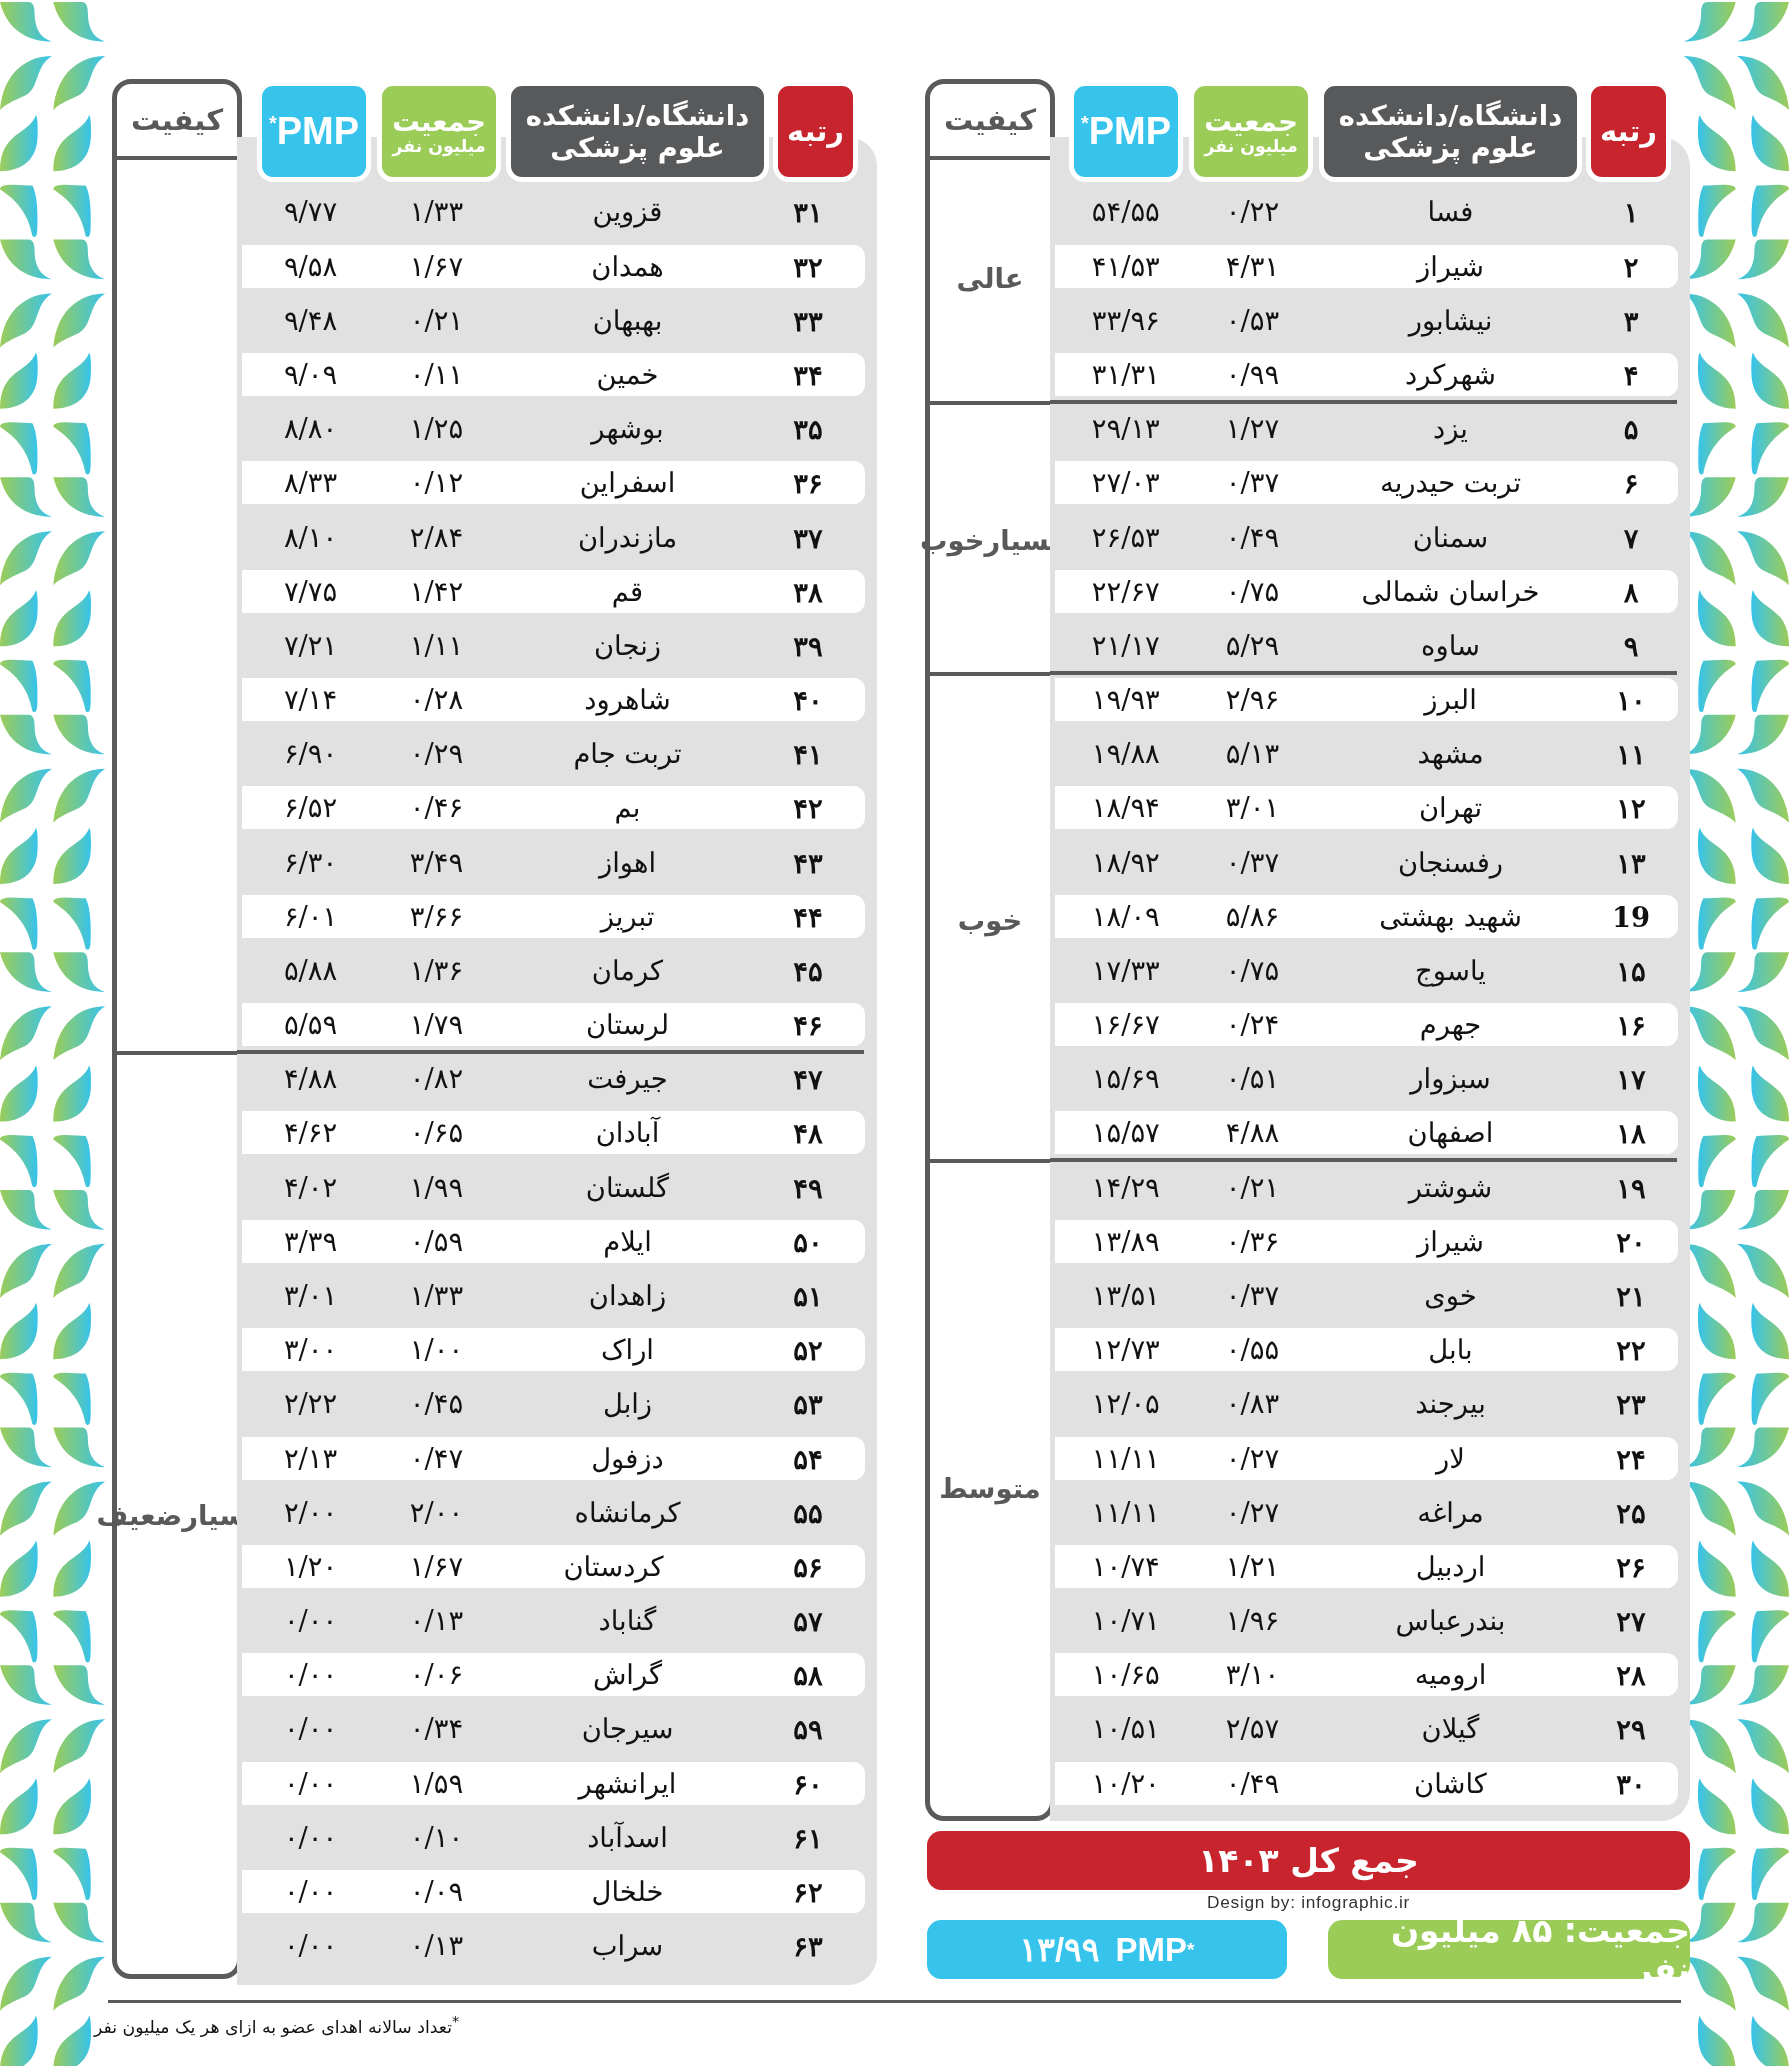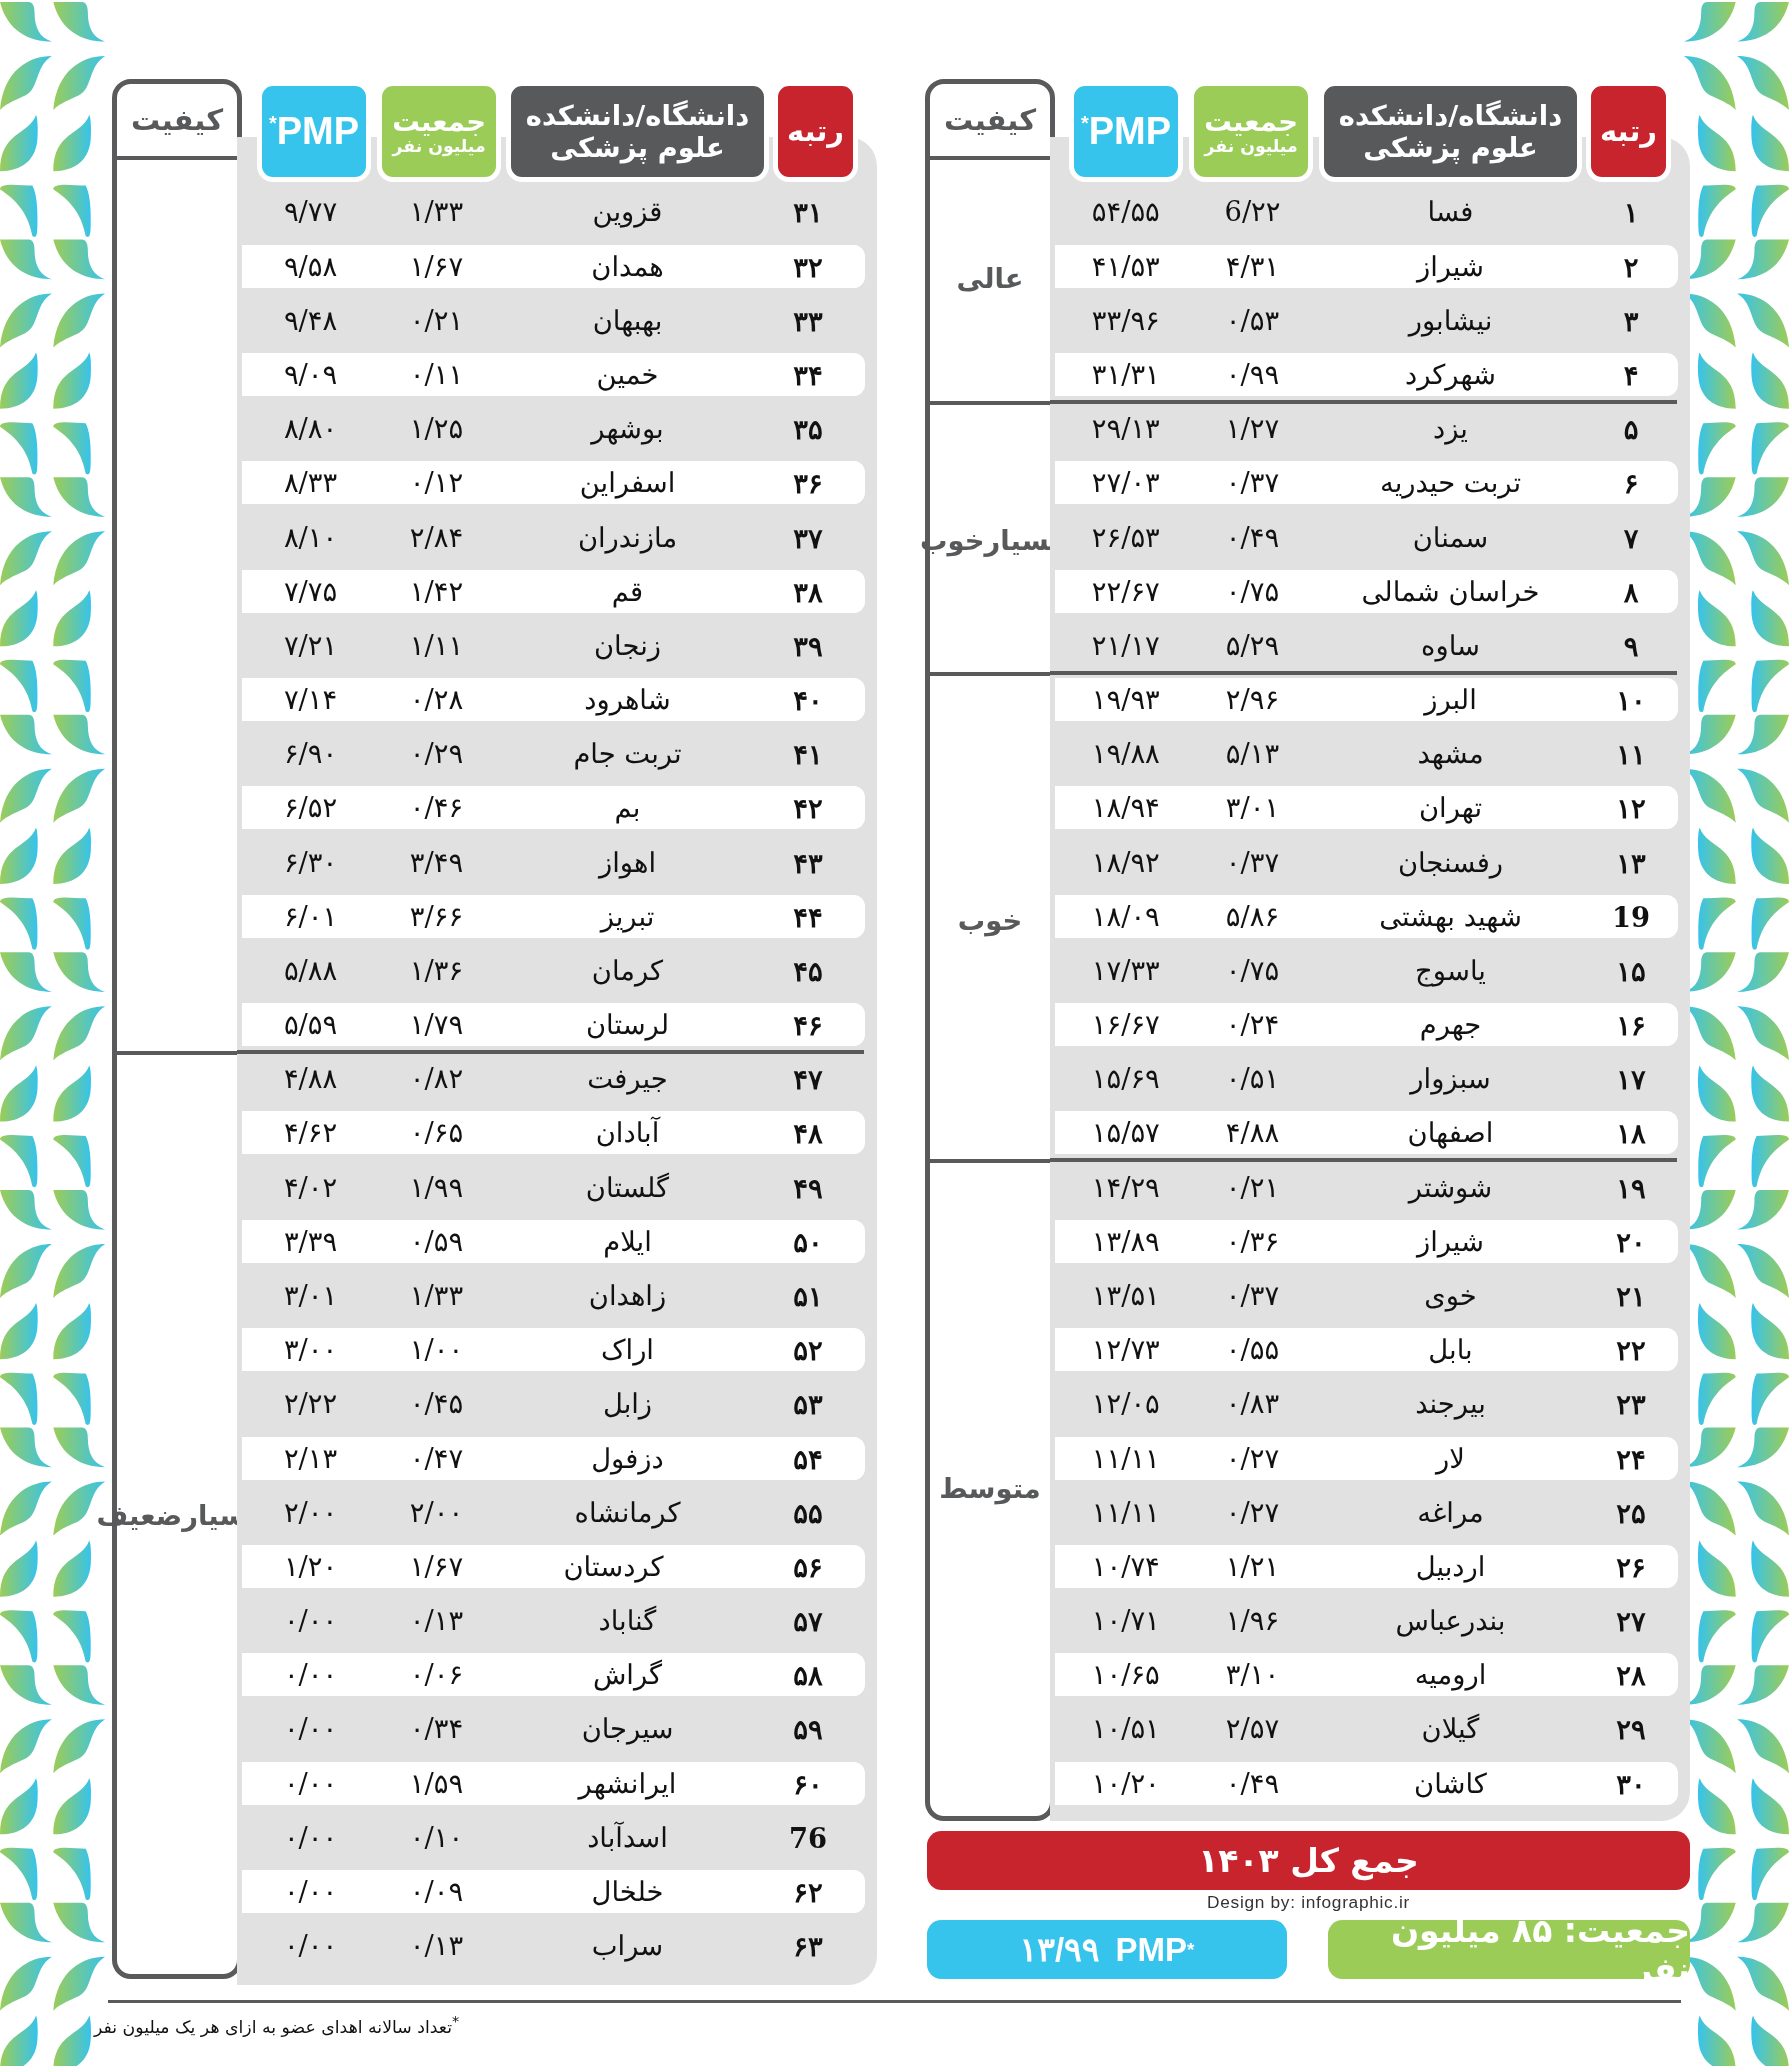--- a/index.html
+++ b/index.html
@@ -265,21 +265,21 @@
     <div class="hdr pop" style="left: 1189px; width: 124px; top: 81px; height: 101px;">
       <div>جمعیت</div>
       <small>میلیون نفر</small>
     </div>
     <div class="hdr pmp" style="left: 1069px; width: 114px; top: 81px; height: 101px;">
       <div><span>PMP</span><sup>*</sup></div>
     </div>
     <div class="row" style="left: 1055px; width: 623px; top: 190px;">
       <span class="cell rank" style="left: 540px; width: 72px;">۱</span>
       <span class="cell name" style="left: 273px; width: 245px;">فسا</span>
-      <span class="cell population" style="left: 136px; width: 123px;">6/۲۲</span>
+      <span class="cell population" style="left: 136px; width: 123px;">۰/۲۲</span>
       <span class="cell pmp" style="left: 5.8px; width: 130px;">۵۴/۵۵</span>
     </div>
     <div class="row white" style="left: 1055px; width: 623px; top: 245px;">
       <span class="cell rank" style="left: 540px; width: 72px;">۲</span>
       <span class="cell name" style="left: 273px; width: 245px;">شیراز</span>
       <span class="cell population" style="left: 136px; width: 123px;">۴/۳۱</span>
       <span class="cell pmp" style="left: 5.8px; width: 130px;">۴۱/۵۳</span>
     </div>
     <div class="row" style="left: 1055px; width: 623px; top: 299px;">
       <span class="cell rank" style="left: 540px; width: 72px;">۳</span>
@@ -648,21 +648,21 @@
       <span class="cell population" style="left: 133px; width: 123px;">۰/۳۴</span>
       <span class="cell pmp" style="left: 3.6px; width: 130px;">۰/۰۰</span>
     </div>
     <div class="row white" style="left: 242px; width: 623px; top: 1762px;">
       <span class="cell rank" style="left: 530px; width: 72px;">۶۰</span>
       <span class="cell name" style="left: 263px; width: 245px;">ایرانشهر</span>
       <span class="cell population" style="left: 133px; width: 123px;">۱/۵۹</span>
       <span class="cell pmp" style="left: 3.6px; width: 130px;">۰/۰۰</span>
     </div>
     <div class="row" style="left: 242px; width: 623px; top: 1816px;">
-      <span class="cell rank" style="left: 530px; width: 72px;">76</span>
+      <span class="cell rank" style="left: 530px; width: 72px;">۶۱</span>
       <span class="cell name" style="left: 263px; width: 245px;">اسدآباد</span>
       <span class="cell population" style="left: 133px; width: 123px;">۰/۱۰</span>
       <span class="cell pmp" style="left: 3.6px; width: 130px;">۰/۰۰</span>
     </div>
     <div class="row white" style="left: 242px; width: 623px; top: 1870px;">
       <span class="cell rank" style="left: 530px; width: 72px;">۶۲</span>
       <span class="cell name" style="left: 263px; width: 245px;">خلخال</span>
       <span class="cell population" style="left: 133px; width: 123px;">۰/۰۹</span>
       <span class="cell pmp" style="left: 3.6px; width: 130px;">۰/۰۰</span>
     </div>

